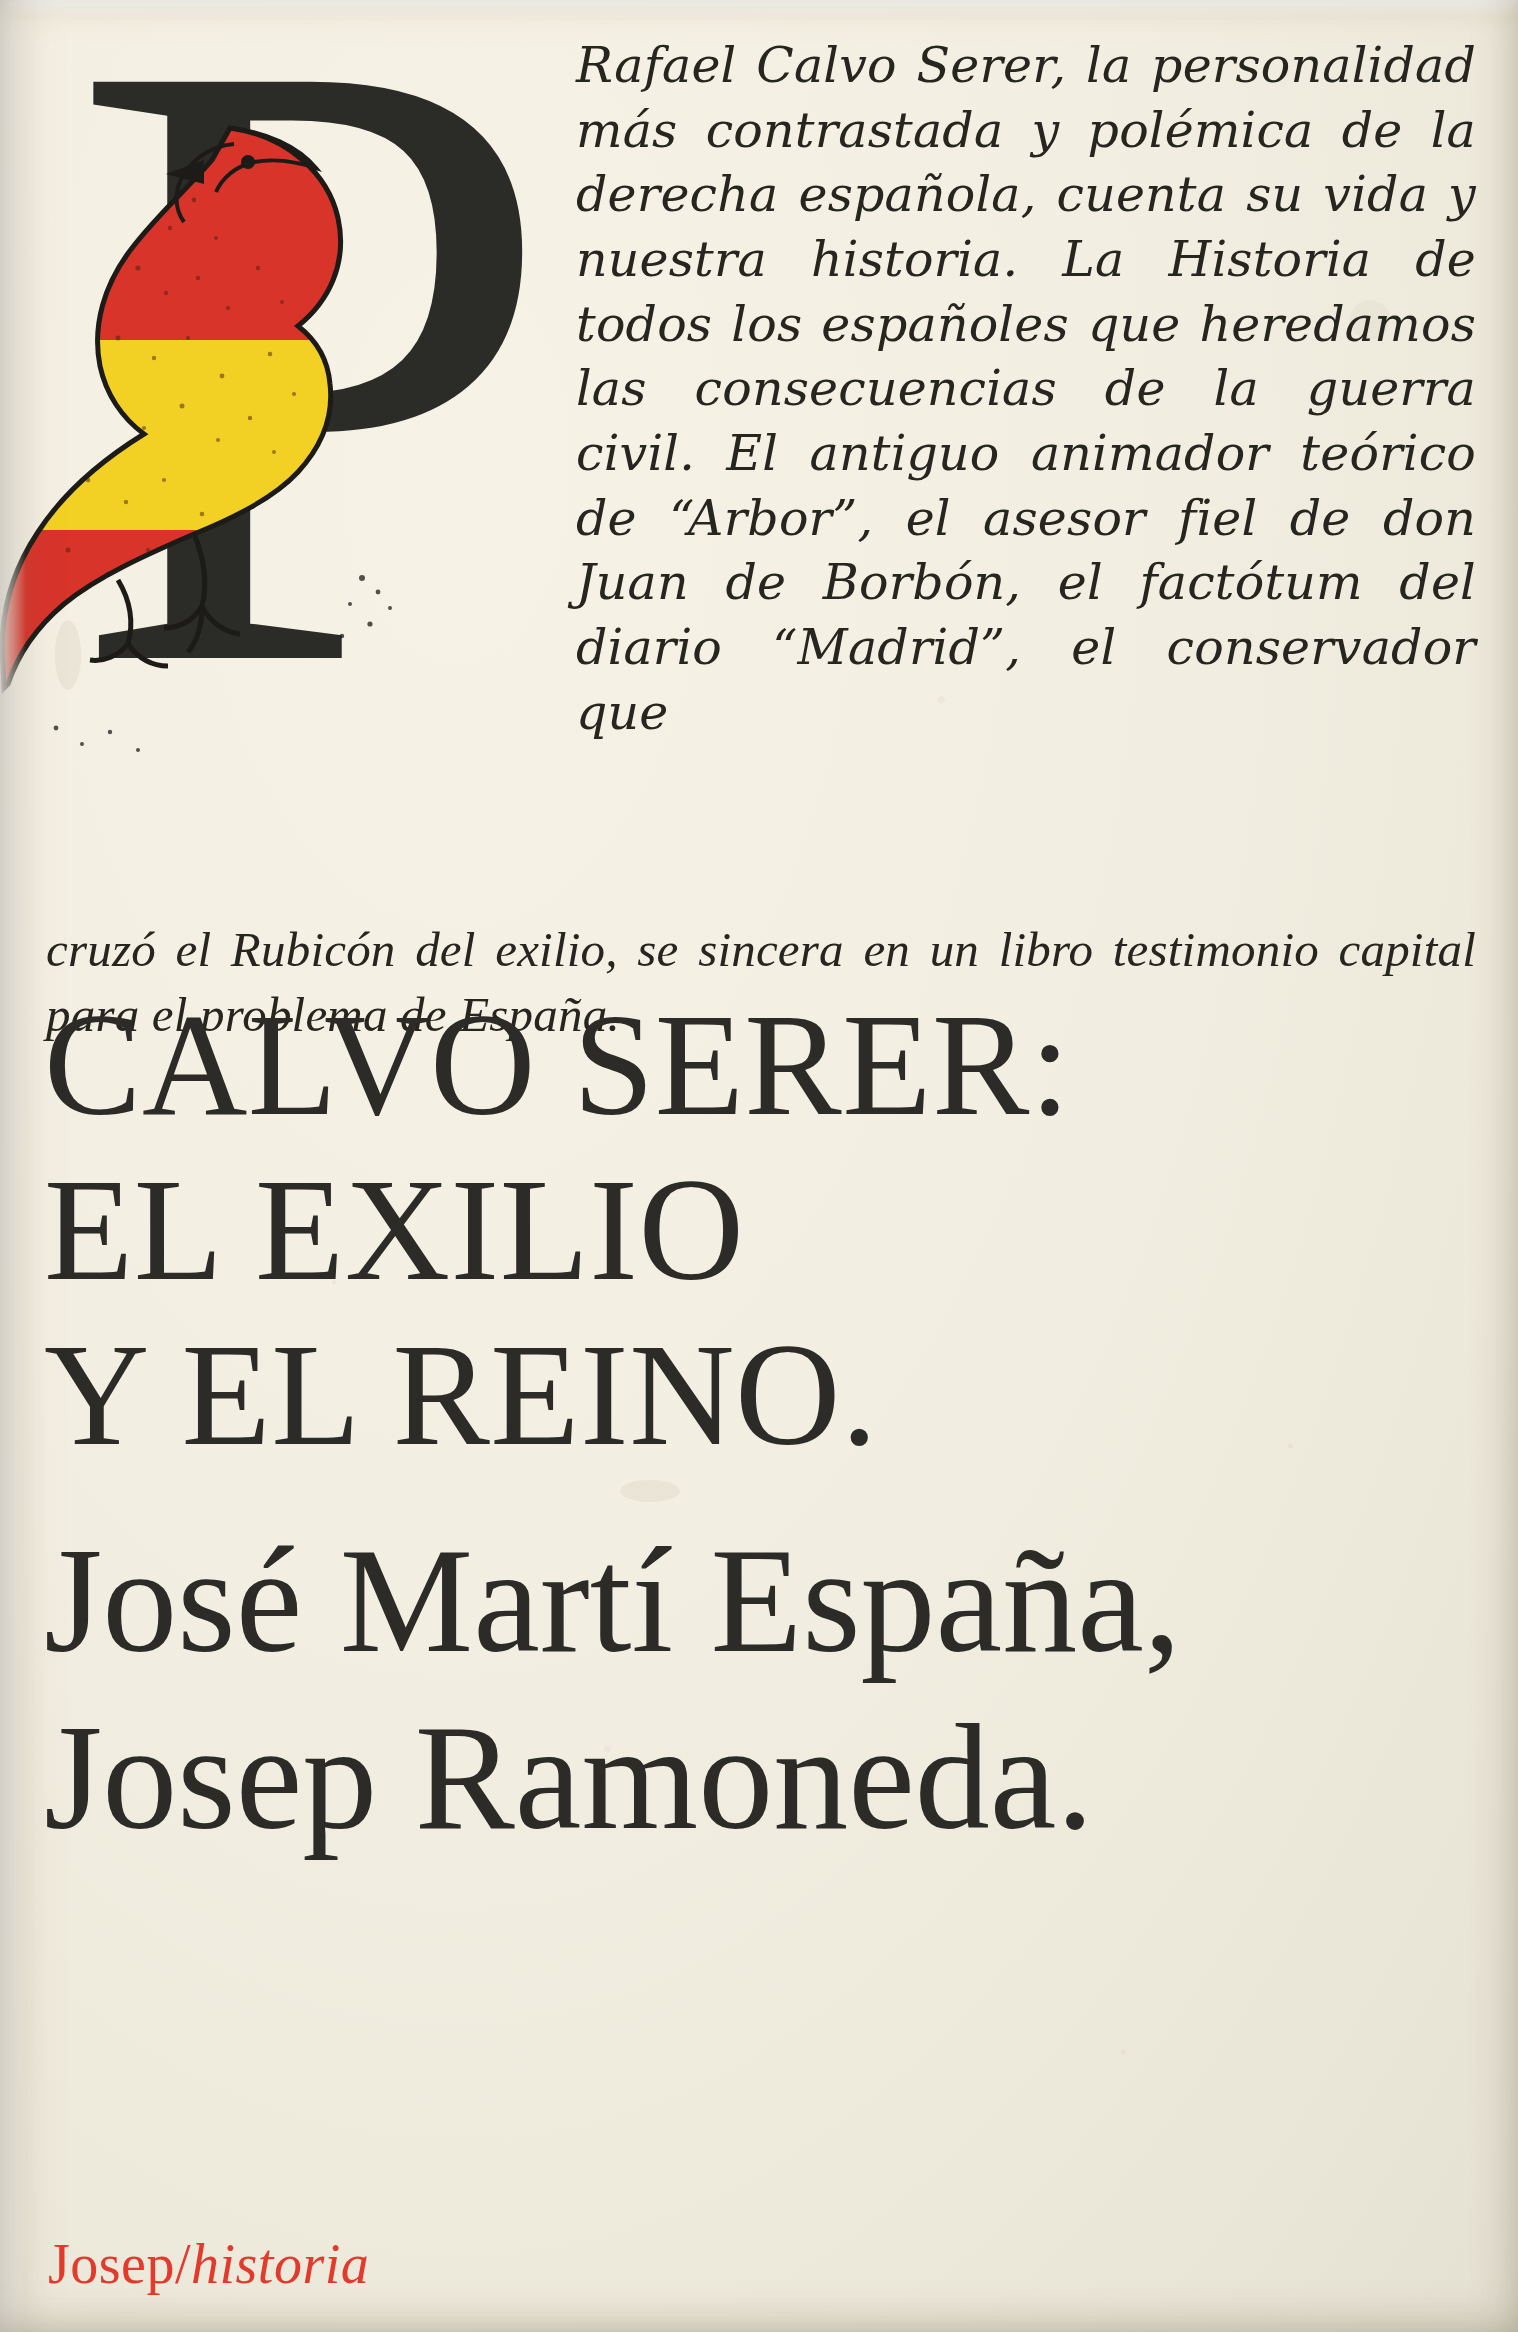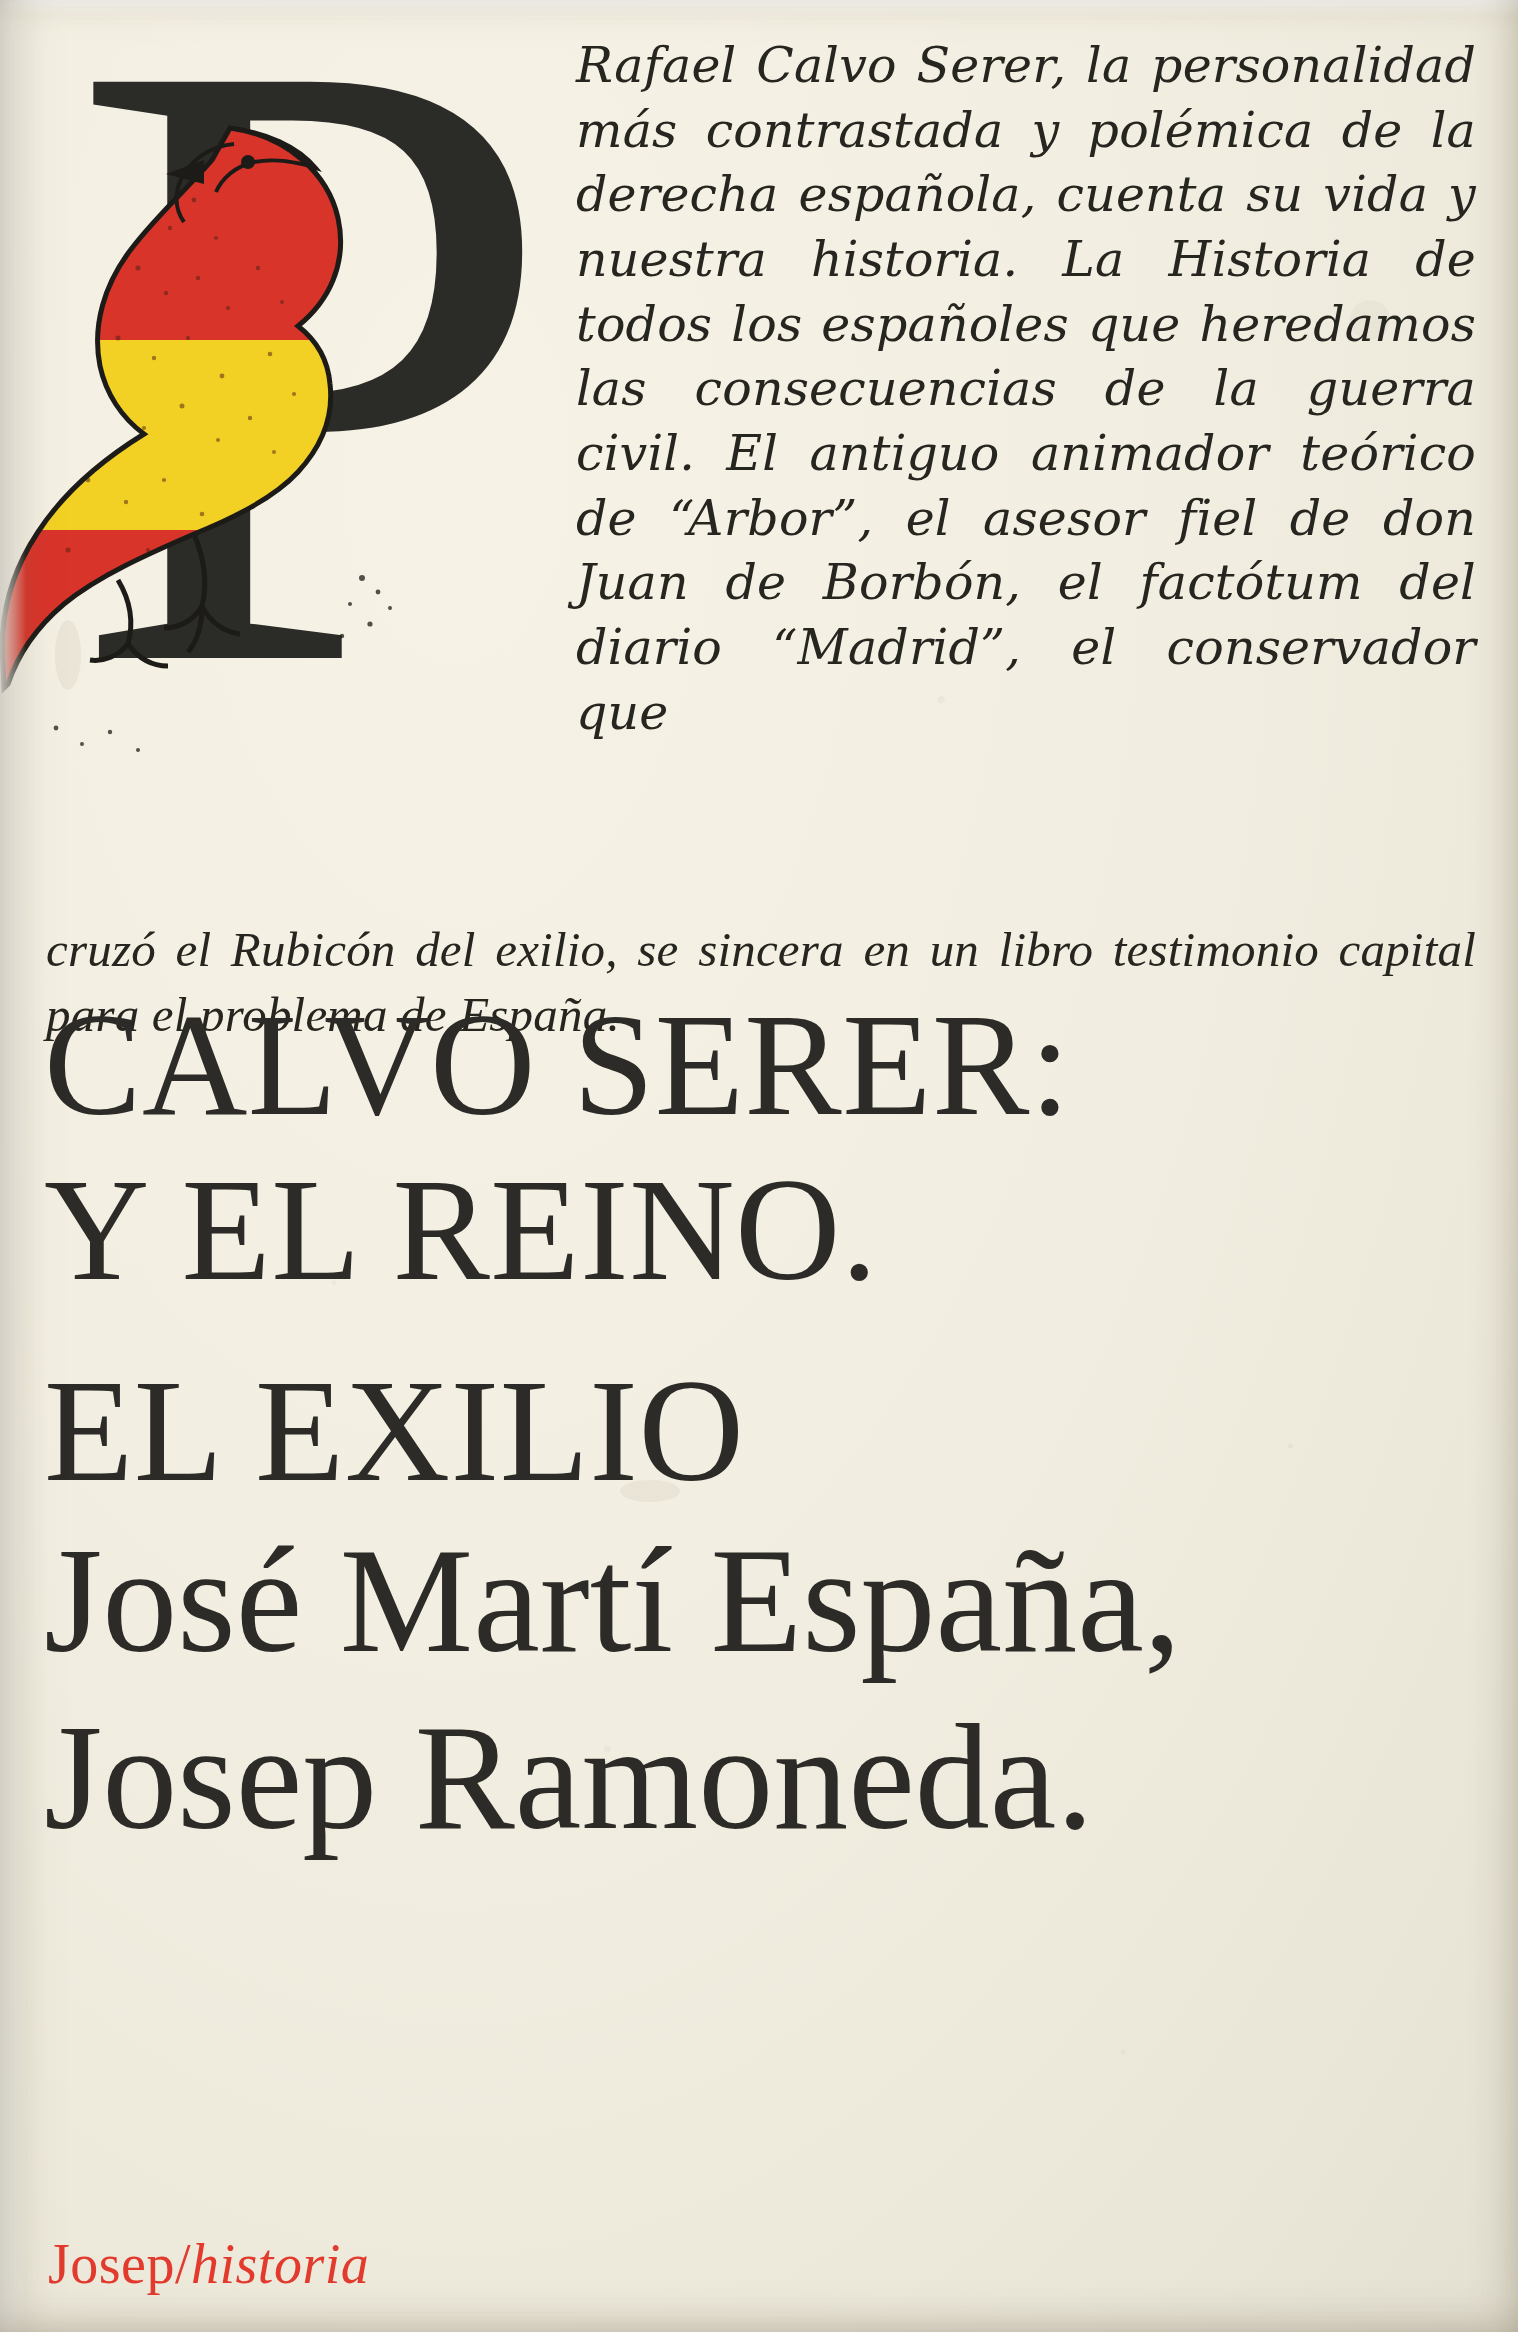--- a/index.html
+++ b/index.html
@@ -297,22 +297,22 @@
 
     <div class="blurb-text">
       <p>Rafael Calvo Serer, la personalidad más contrastada y polémica de la derecha española, cuenta su vida y nuestra historia. La Historia de todos los españoles que heredamos las consecuencias de la guerra civil. El antiguo animador teórico de “Arbor”, el asesor fiel de don Juan de Borbón, el factótum del diario “Madrid”, el conservador que</p>
     </div>
 
     <div class="blurb-tail">cruzó el Rubicón del exilio, se sincera en un libro testimonio capital para el problema de España.</div>
   </div>
 
   <div class="titleblock">
     <div class="title-line l1">CALVO SERER:</div>
+    <div class="title-line l2">EL EXILIO</div>
     <div class="title-line l3">Y EL REINO.</div>
-    <div class="title-line l2">EL EXILIO</div>
 
     <div class="author-line a1">José Martí España,</div>
     <div class="author-line a2">Josep Ramoneda.</div>
   </div>
 
   <div class="publisher">
     <span>Josep</span><span class="slash">/</span><span class="pb">historia</span>
   </div>
 
   <div class="left-strip"></div>

